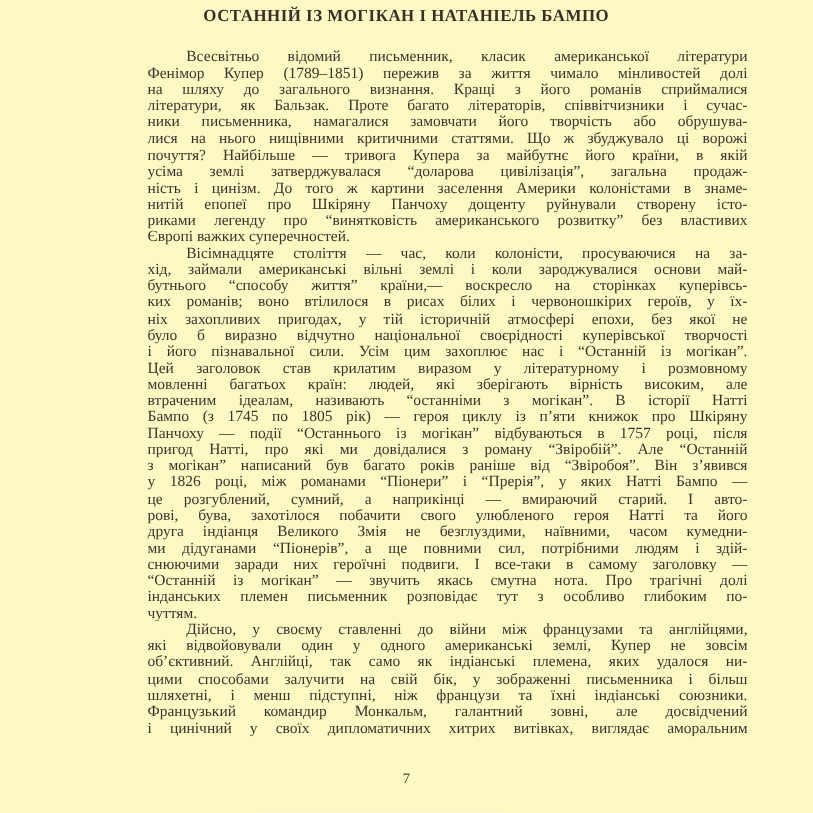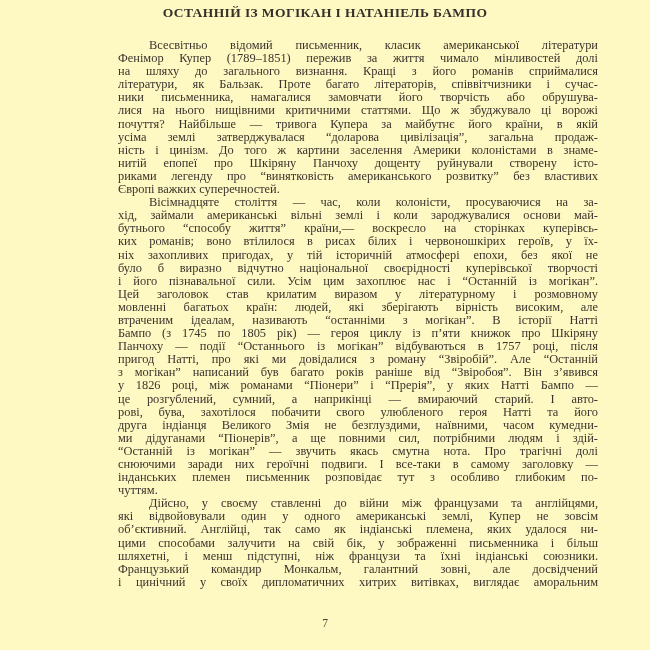--- a/index.html
+++ b/index.html
@@ -70,22 +70,22 @@
         <div class="line">втраченим ідеалам, називають “останніми з могікан”. В історії Натті</div>
         <div class="line">Бампо (з 1745 по 1805 рік) — героя циклу із п’яти книжок про Шкіряну</div>
         <div class="line">Панчоху — події “Останнього із могікан” відбуваються в 1757 році, після</div>
         <div class="line">пригод Натті, про які ми довідалися з роману “Звіробій”. Але “Останній</div>
         <div class="line">з могікан” написаний був багато років раніше від “Звіробоя”. Він з’явився</div>
         <div class="line">у 1826 році, між романами “Піонери” і “Прерія”, у яких Натті Бампо —</div>
         <div class="line">це розгублений, сумний, а наприкінці — вмираючий старий. І авто-</div>
         <div class="line">рові, бува, захотілося побачити свого улюбленого героя Натті та його</div>
         <div class="line">друга індіанця Великого Змія не безглуздими, наївними, часом кумедни-</div>
         <div class="line">ми дідуганами “Піонерів”, а ще повними сил, потрібними людям і здій-</div>
+        <div class="line">снюючими заради них героїчні подвиги. І все-таки в самому заголовку —</div>
         <div class="line">“Останній із могікан” — звучить якась смутна нота. Про трагічні долі</div>
-        <div class="line">снюючими заради них героїчні подвиги. І все-таки в самому заголовку —</div>
         <div class="line">інданських племен письменник розповідає тут з особливо глибоким по-</div>
         <div class="line last">чуттям.</div>
       </div>
       <div class="para">
         <div class="line first">Дійсно, у своєму ставленні до війни між французами та англійцями,</div>
         <div class="line">які відвойовували один у одного американські землі, Купер не зовсім</div>
         <div class="line">об’єктивний. Англійці, так само як індіанські племена, яких удалося ни-</div>
         <div class="line">цими способами залучити на свій бік, у зображенні письменника і більш</div>
         <div class="line">шляхетні, і менш підступні, ніж французи та їхні індіанські союзники.</div>
         <div class="line">Французький командир Монкальм, галантний зовні, але досвідчений</div>

